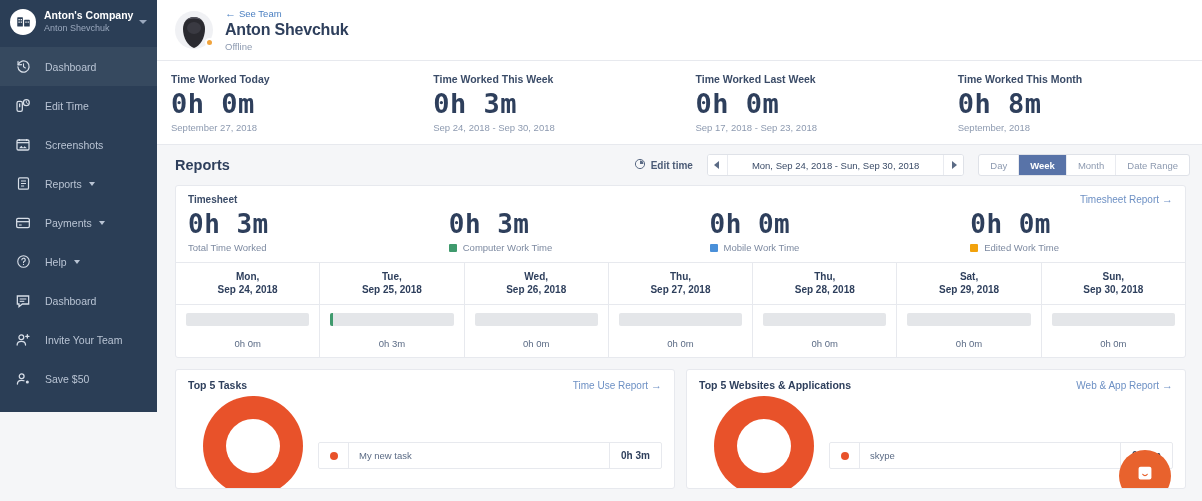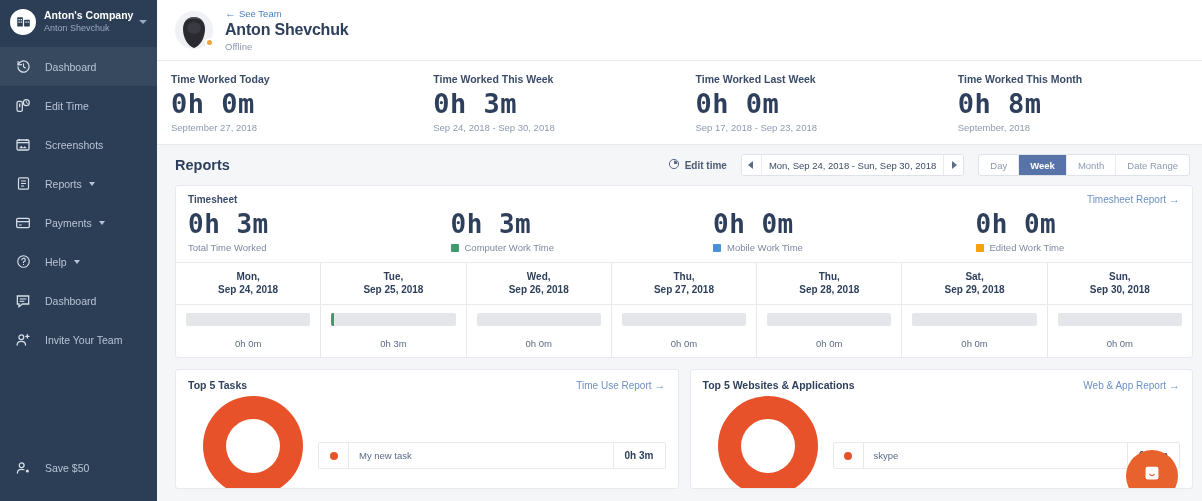--- a/index.html
+++ b/index.html
@@ -7,21 +7,21 @@
     width: 1202px; height: 501px;
     overflow: hidden;
     font-family: "Liberation Sans", sans-serif;
     background: #f5f6f8;
     color: #3d4d6a;
   }
   .app { display: flex; width: 1202px; height: 501px; }
 
   
   .sidebar {
-    width: 157px; min-width: 157px; height: 501px;
+    width: 157px; min-width: 157px; height: 412px;
     background: #2b3e56;
     position: relative;
     display: flex; flex-direction: column;
   }
   .brand {
     display: flex; align-items: center;
     padding: 9px 10px 10px 10px;
     height: 44px;
   }
   .brand-logo {
@@ -165,20 +165,21 @@
   .reports-ctrl { margin-left: auto; display: flex; align-items: center; }
   .edit-time {
     font-size: 10px; font-weight: bold; color: #4b5b76;
     display: flex; align-items: center; gap: 5px;
     margin-right: 14px; cursor: pointer;
   }
   .date-nav {
     display: flex; align-items: stretch; height: 22px;
     border: 1px solid #dfe2e8; border-radius: 3px; background: #fff;
     overflow: hidden;
+    gap: 17px;
   }
   .date-arrow {
     width: 20px; display: flex; align-items: center; justify-content: center;
     background: #fff; cursor: pointer; color: #4b5b76; font-size: 7px;
   }
   .date-arrow.l { border-right: 1px solid #e9ebf0; }
   .date-arrow.r { border-left: 1px solid #e9ebf0; }
   .date-range-txt {
     display: flex; align-items: center; padding: 0 7px;
     font-size: 9.5px; color: #3b4c68; white-space: nowrap;
@@ -190,21 +191,21 @@
   }
   .view-tab {
     display: flex; align-items: center; padding: 0 11px;
     font-size: 9.5px; color: #8d9ab0; cursor: pointer;
     border-right: 1px solid #e9ebf0;
   }
   .view-tab:last-child { border-right: none; }
   .view-tab.active { background: #5873a8; color: #ffffff; font-weight: bold; }
 
   
-  .cards { padding: 0 9px 0 18px; flex: 1; overflow: hidden; }
+  .cards { padding: 0 16px 0 18px; flex: 1; overflow: hidden; }
   .card {
     background: #ffffff;
     border: 1px solid #e7e9ee;
     border-radius: 3px;
   }
 
   
   .timesheet { margin-bottom: 11px; }
   .ts-top { position: relative; padding: 8px 0 2px 0; }
   .ts-label {

